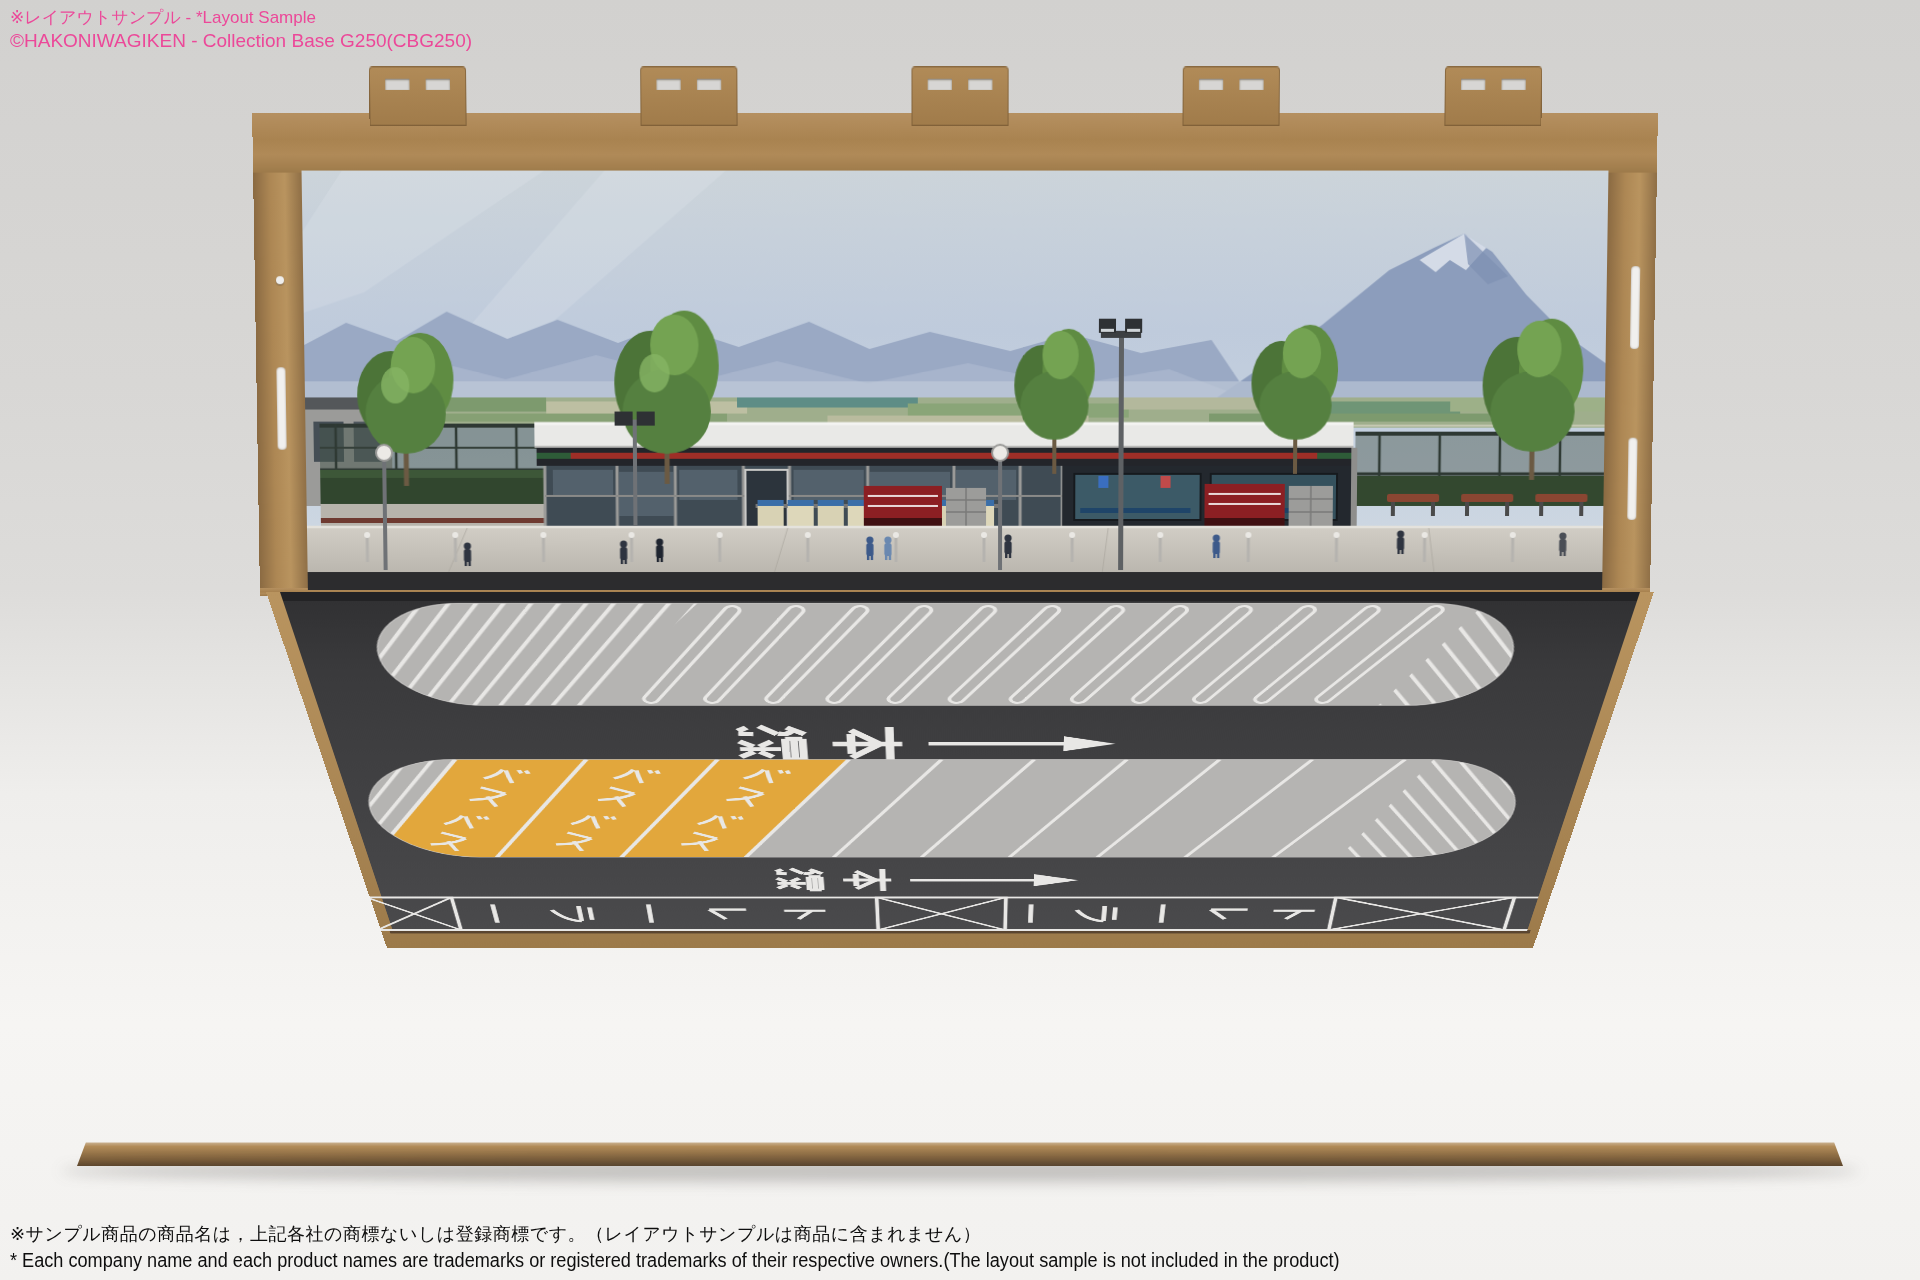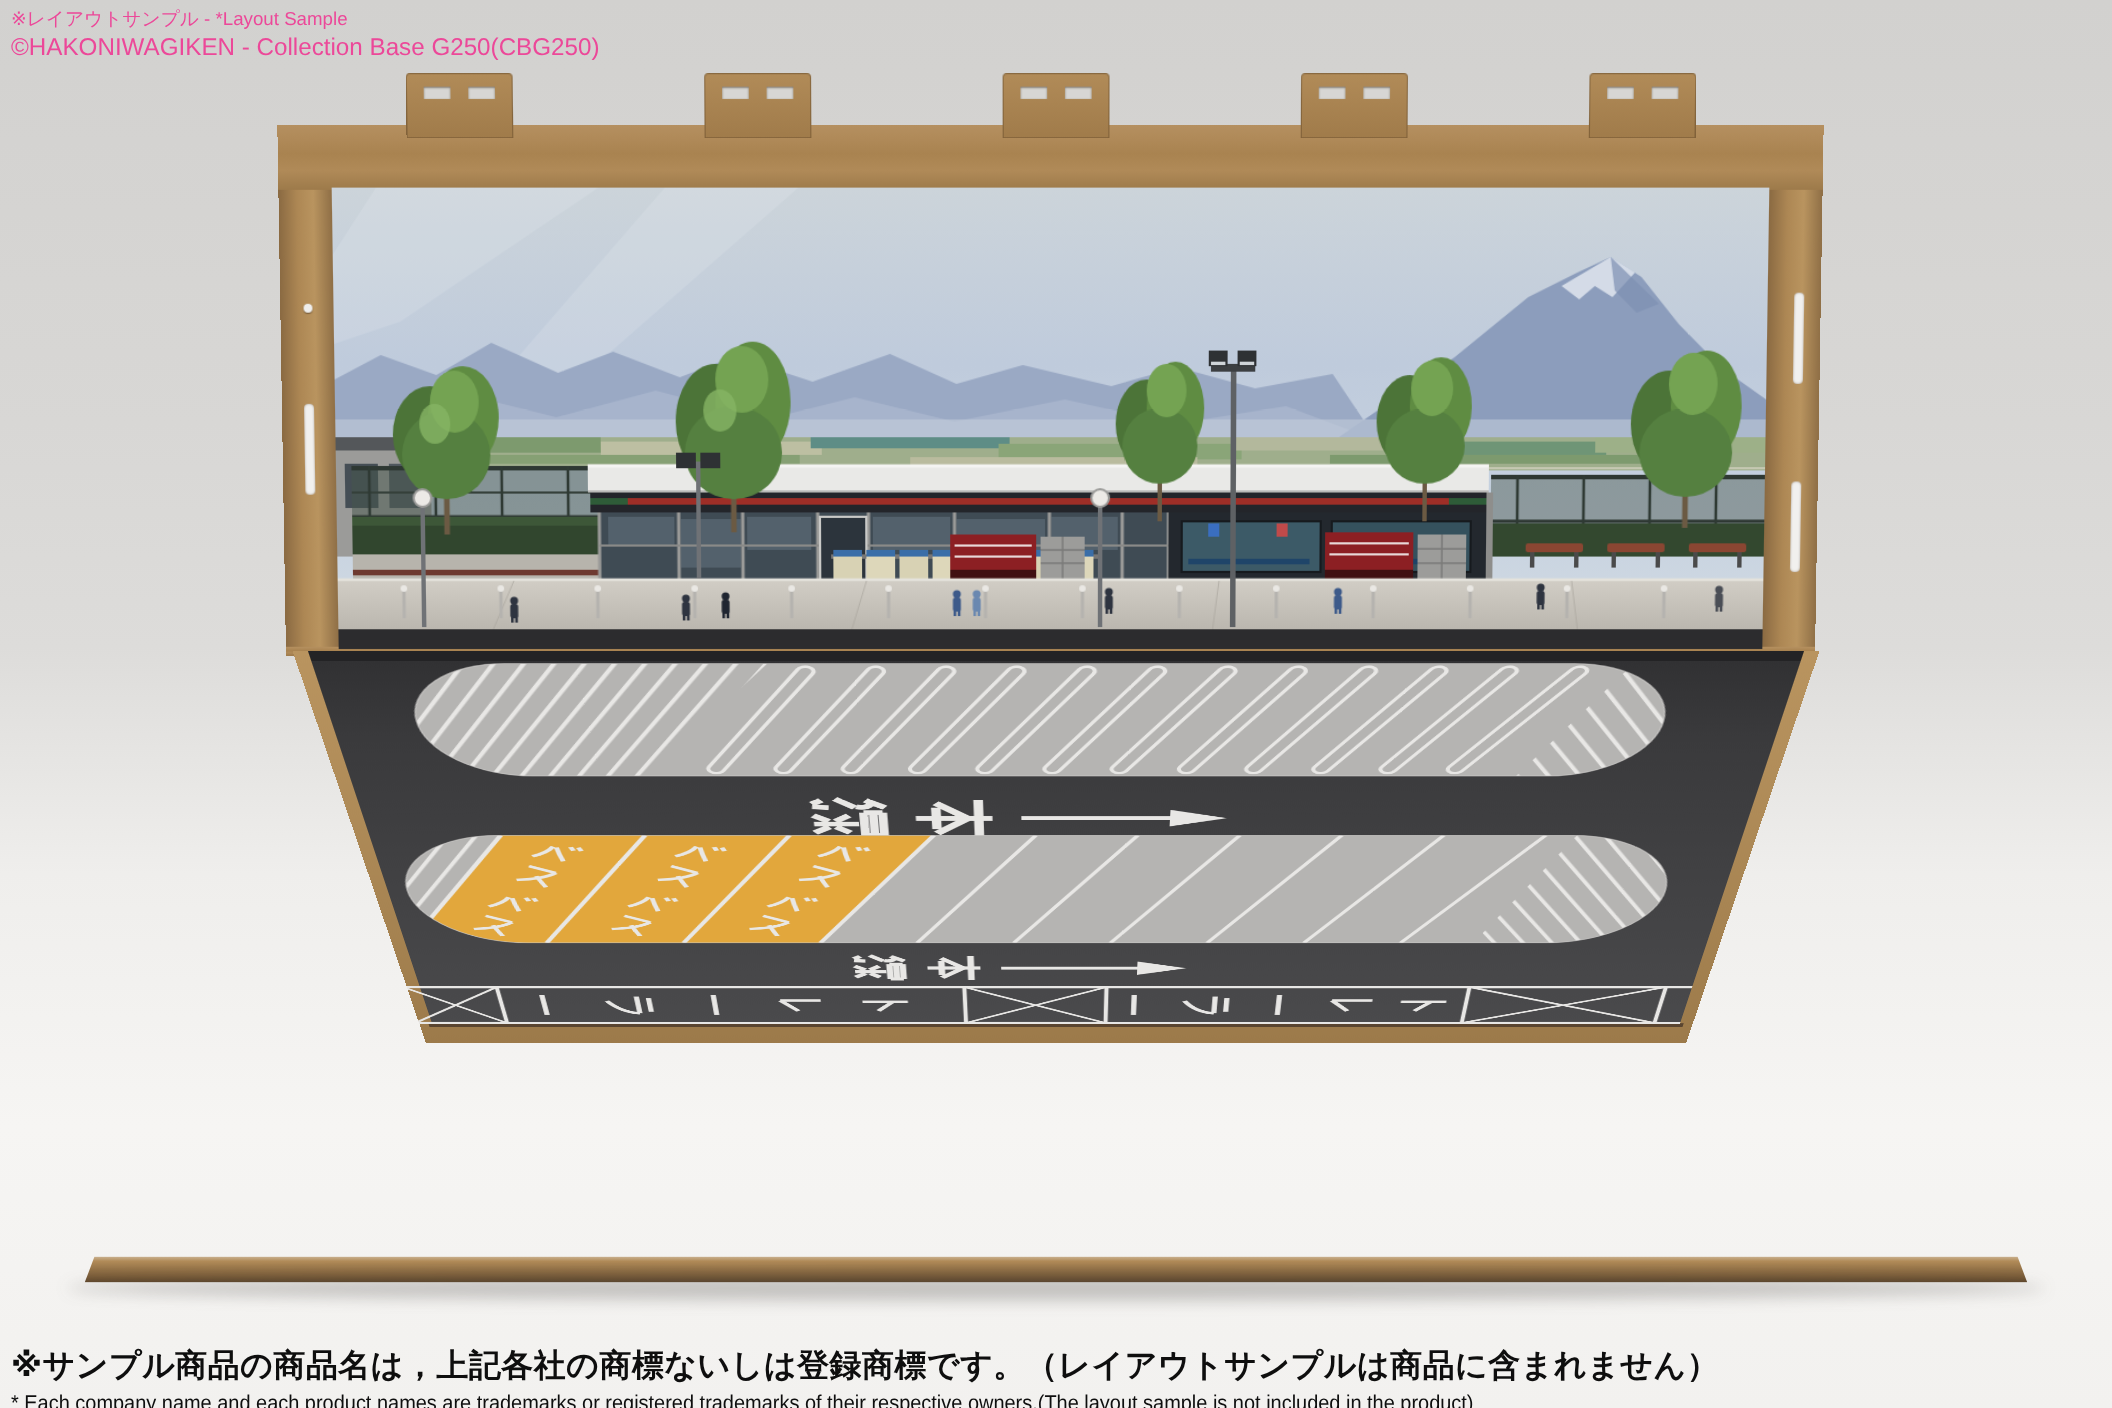--- a/index.html
+++ b/index.html
@@ -3,23 +3,23 @@
 <meta charset="utf-8">
 <style>
   html,body{margin:0;padding:0;}
   body{width:1920px;height:1280px;overflow:hidden;
        font-family:"Liberation Sans","DejaVu Sans",sans-serif;
        background:linear-gradient(180deg,#d2d1cf 0%,#d8d7d5 30%,#dddcda 46%,#efeeec 62%,#f6f5f3 80%,#f2f1ef 100%);}
   .abs{position:absolute;}
   .sr{position:absolute;width:1px;height:1px;overflow:hidden;clip:rect(0 0 0 0);white-space:nowrap;}
   
   #cap-top{left:10px;top:7px;color:#ec4899;font-size:17px;line-height:1.3;}
-  #cap-top .l2{font-size:22px;}
+  #cap-top .l2{font-size:19px;}
   #cap-bottom{left:10px;top:1222px;color:#0e0e0e;}
-  #cap-bottom .l1{font-size:29px;font-weight:bold;letter-spacing:.5px;}
+  #cap-bottom .l1{font-size:18px;font-weight:normal;letter-spacing:.5px;}
   #cap-bottom .l2{font-size:19.5px;margin-top:3px;font-family:"Liberation Sans",sans-serif;transform:scaleX(.93);transform-origin:left;}
   
   #board{left:260px;top:118px;width:1390px;height:478px;
          transform:perspective(2600px) rotateX(-3.5deg);transform-origin:50% 100%;}
   .wood{background:linear-gradient(180deg,#b59060 0%,#a98350 45%,#b08a58 70%,#9d7a4a 100%);}
   .woodv{background:linear-gradient(90deg,#8a6a42 0%,#ad8754 35%,#b9945f 65%,#8f6f46 100%);}
   .tab{position:absolute;top:-46px;height:58px;width:96px;border-radius:4px 4px 0 0;
        background:linear-gradient(180deg,#b18b58,#a07b4a);box-shadow:inset 0 0 0 1px rgba(90,66,38,.45);}
   .tab .hole{position:absolute;top:12px;width:24px;height:11px;background:#d7d6d4;box-shadow:inset 0 1px 2px rgba(60,45,25,.6);}
   .slotcut{position:absolute;width:9px;border-radius:4px;background:#f1f0ee;box-shadow:inset 0 0 2px rgba(80,60,40,.5);}

